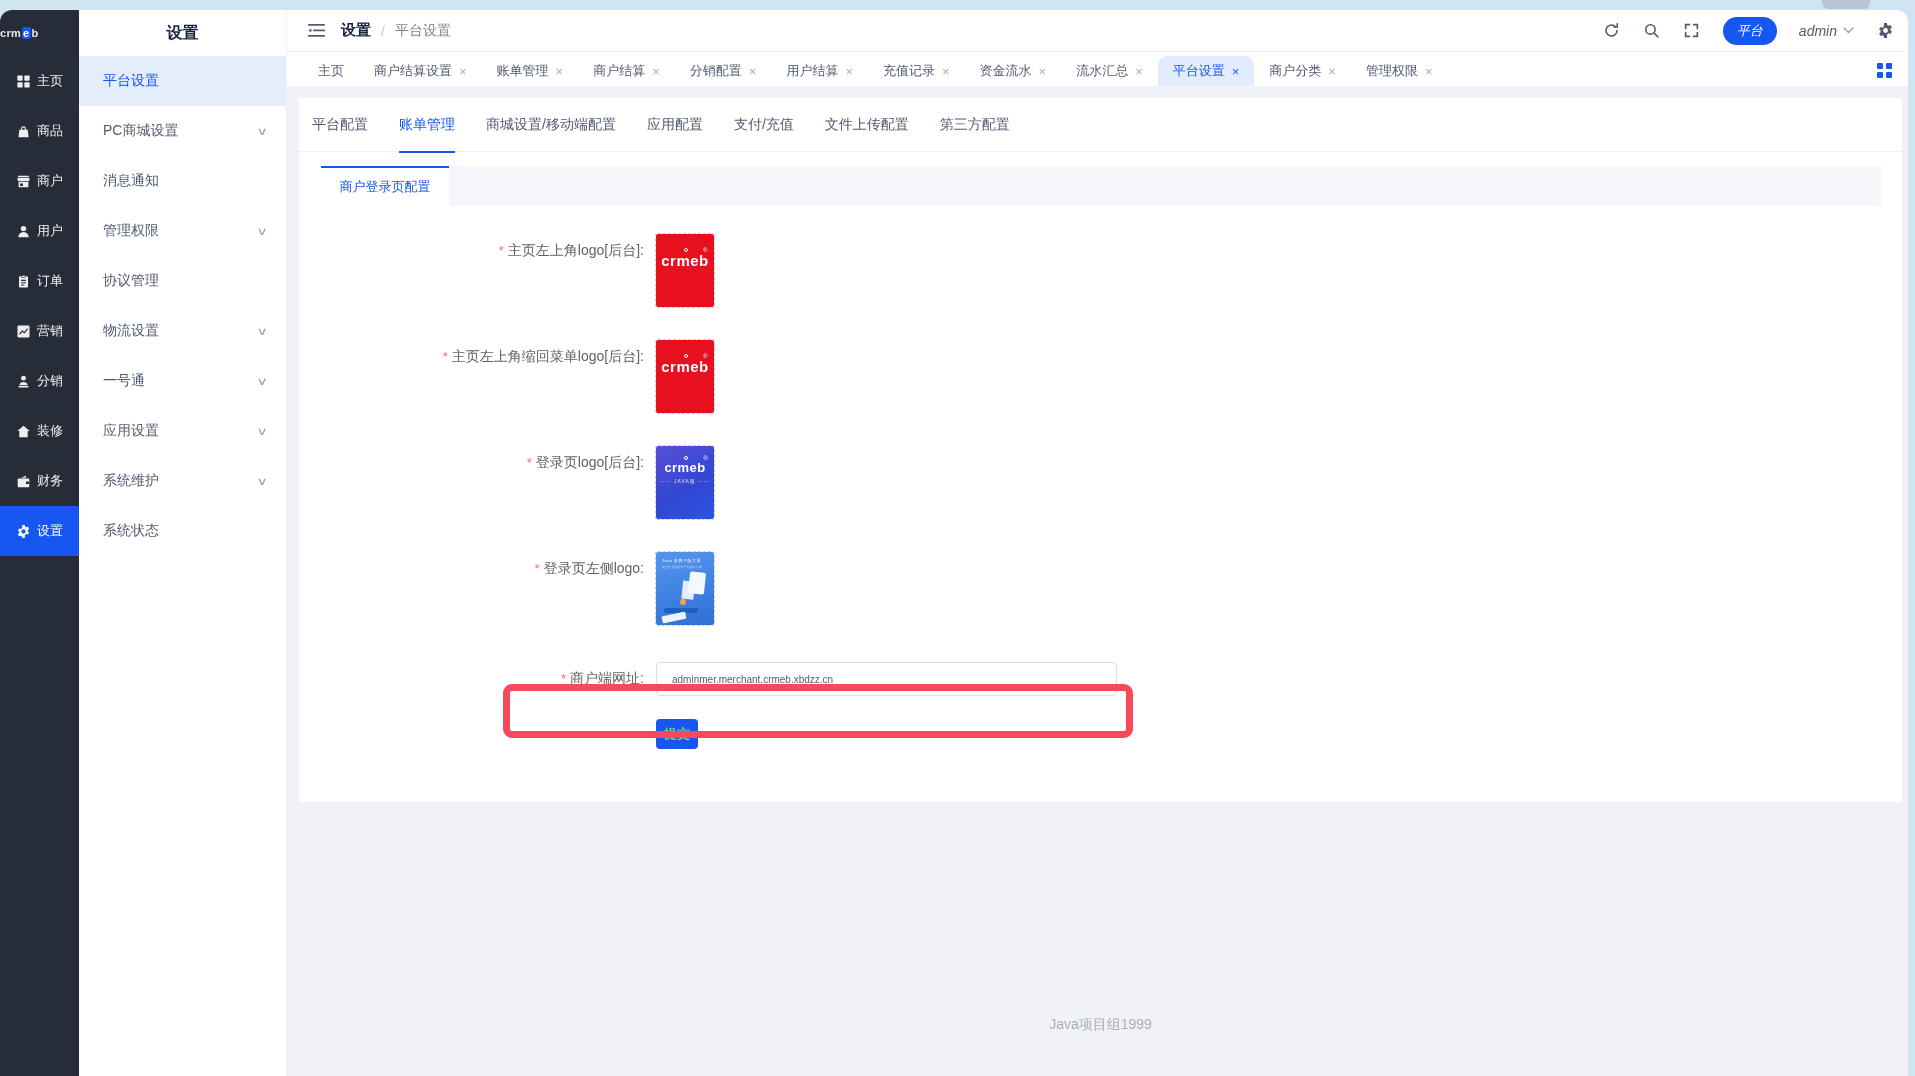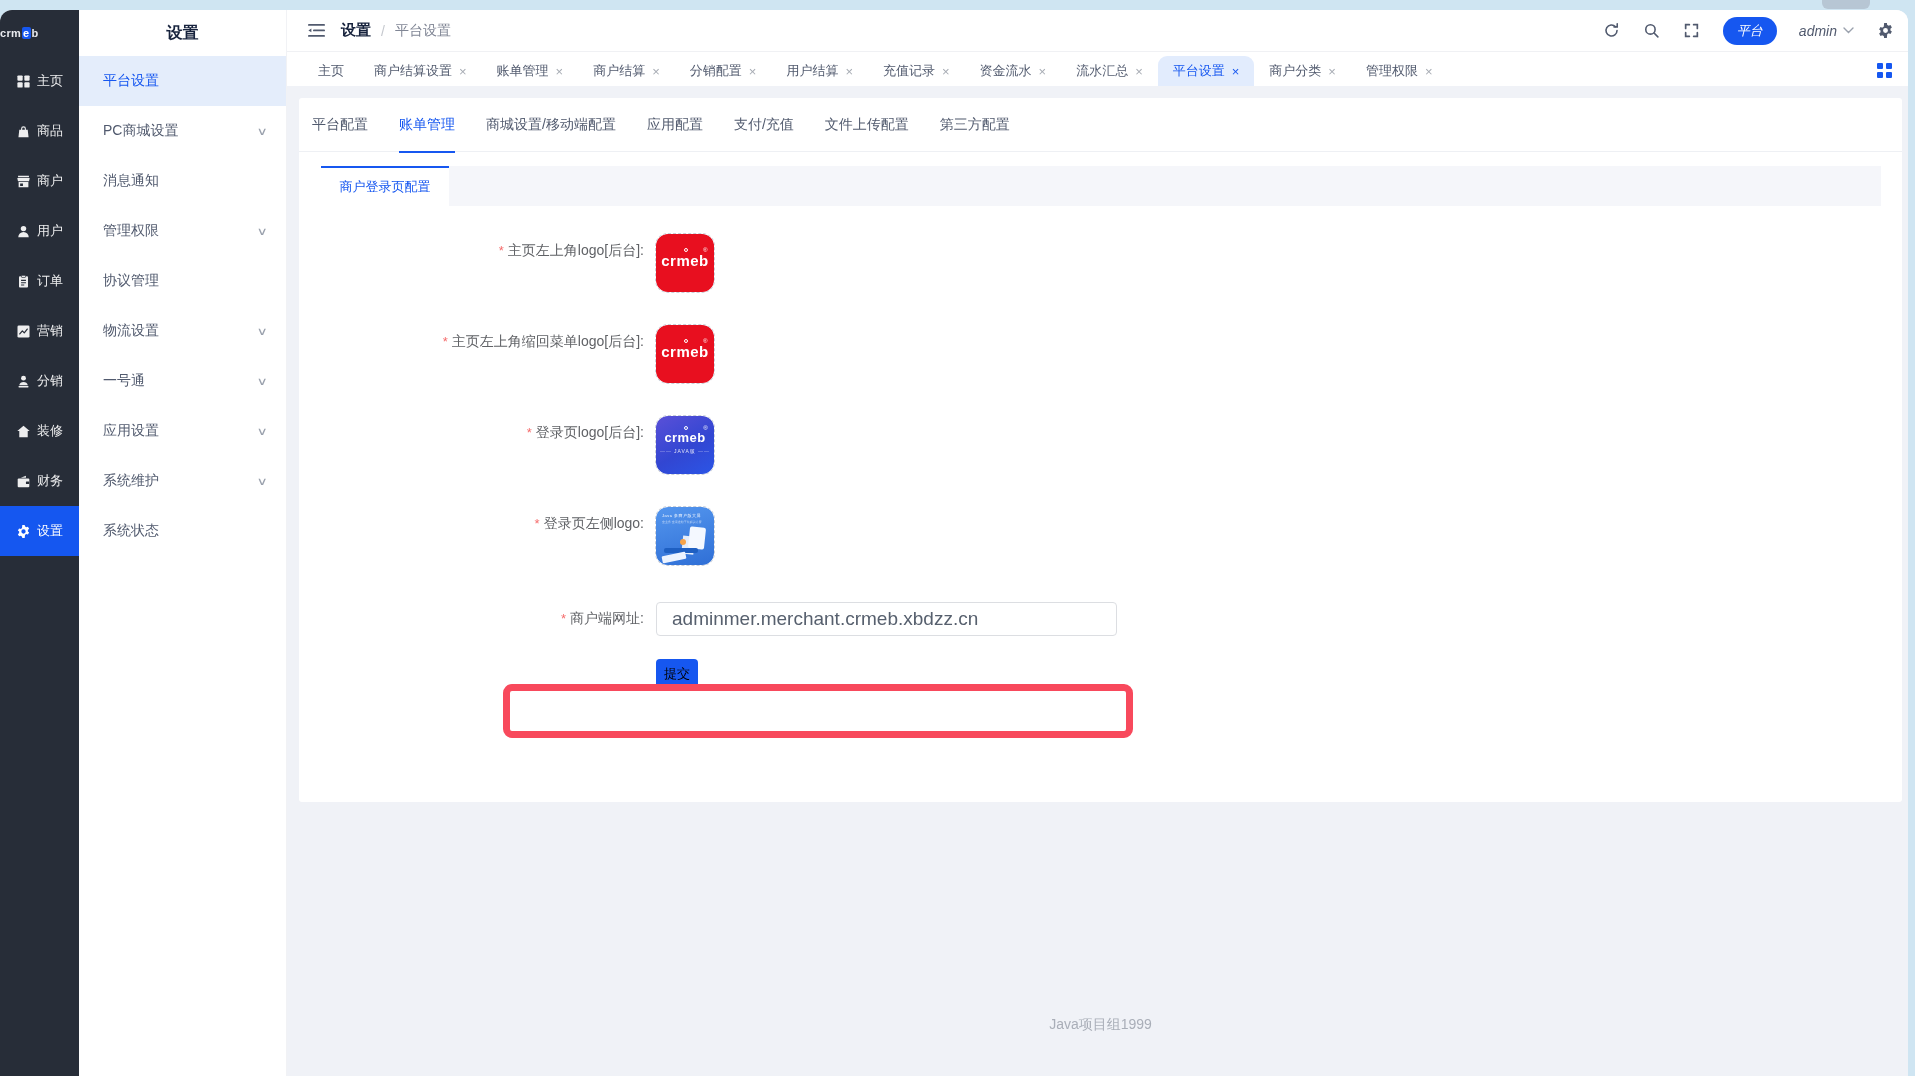--- a/index.html
+++ b/index.html
@@ -74,21 +74,21 @@
     color:#1657f0; font-size:13px; display:flex; align-items:center; justify-content:center; cursor:pointer; }
 
   .form { margin-top:28px; }
   .frow { display:flex; align-items:flex-start; margin-bottom:33px; }
   .frow.input-row { margin-top:37px; margin-bottom:0; }
   .frow.submit-row { margin-top:23px; margin-bottom:0; }
   .flabel { width:357px; flex:none; text-align:right; padding-right:12px;
     font-size:14px; color:#606266; line-height:32px; }
   .flabel .star { color:#f56c6c; margin-right:4px; font-size:13px; }
 
-  .img-tile { width:58px; height:58px; border-radius:12px; outline:1px dashed #c9ced8;
+  .img-tile { width:58px; height:73px; border-radius:2px; outline:1px dashed #c9ced8;
     position:relative; overflow:hidden; cursor:pointer; flex:none; }
   .tile-red { background:#e80f1f; }
   .tile-blue { background:linear-gradient(150deg,#5a50d8 0%,#3246d2 55%,#2b55e6 100%); }
   .tile-dark { background:
     radial-gradient(circle at 12% 8%, #8b30f0 0%, rgba(139,48,240,0) 30%),
     radial-gradient(circle at 92% 18%, #2b46e8 0%, rgba(43,70,232,0) 34%),
     radial-gradient(circle at 6% 92%, #4b62f5 0%, rgba(75,98,245,0) 30%),
     radial-gradient(circle at 88% 94%, #b9d2fa 0%, rgba(185,210,250,0) 24%),
     linear-gradient(135deg,#141a50,#1b2366 60%,#202b74); }
   .tile-illus { background:linear-gradient(165deg,#5496ee 0%,#2f6fd6 100%); }
@@ -105,26 +105,26 @@
   .illus-title { position:absolute; left:6px; top:6px; color:rgba(255,255,255,.95); font-size:4px; letter-spacing:.5px; }
   .illus-sub { position:absolute; left:6px; top:13px; color:rgba(255,255,255,.6); font-size:3px; }
   .illus-paper { position:absolute; right:9px; top:20px; width:16px; height:22px; background:#f4f8ff;
     border-radius:2px; transform:rotate(6deg); box-shadow:-8px 8px 0 -2px #e4edfb; }
   .illus-desk { position:absolute; left:8px; bottom:12px; width:34px; height:5px; background:#1e5fc2; border-radius:2px; }
   .illus-card { position:absolute; left:6px; bottom:4px; width:24px; height:7px; background:#ecf3ff;
     border-radius:1px; transform:rotate(-12deg); }
   .illus-dot { position:absolute; left:24px; bottom:20px; width:6px; height:6px; background:#f7a348; border-radius:50%; }
 
   .url-input { width:461px; height:34px; border:1px solid #dcdee2; border-radius:4px;
-    padding:0 15px; font-size:19px; color:#57606e; outline:none; background:#fff;
+    padding:0 15px; font-size:10px; color:#57606e; outline:none; background:#fff;
     font-family:"Liberation Sans","DejaVu Sans",sans-serif; }
   .hl-box { position:absolute; left:204px; top:586px; width:630px; height:54px;
     border:7px solid #f8495c; border-radius:9px; pointer-events:none; }
 
-  .submit-btn { margin-left:357px; width:42px; height:30px; background:#1657f0; color:#000000;
+  .submit-btn { margin-left:357px; width:42px; height:30px; background:#1657f0; color:#bef264;
     border:none; border-radius:4px; font-size:13px; cursor:pointer;
     font-family:"Liberation Sans","DejaVu Sans",sans-serif; }
 
   .footer { margin:0 6px 0 12px; width:1603px; text-align:center; padding-top:214px;
     color:#a9aeb8; font-size:14px; }
 </style>
 </head>
 <body>
 
 <div class="chrome-top"></div>

